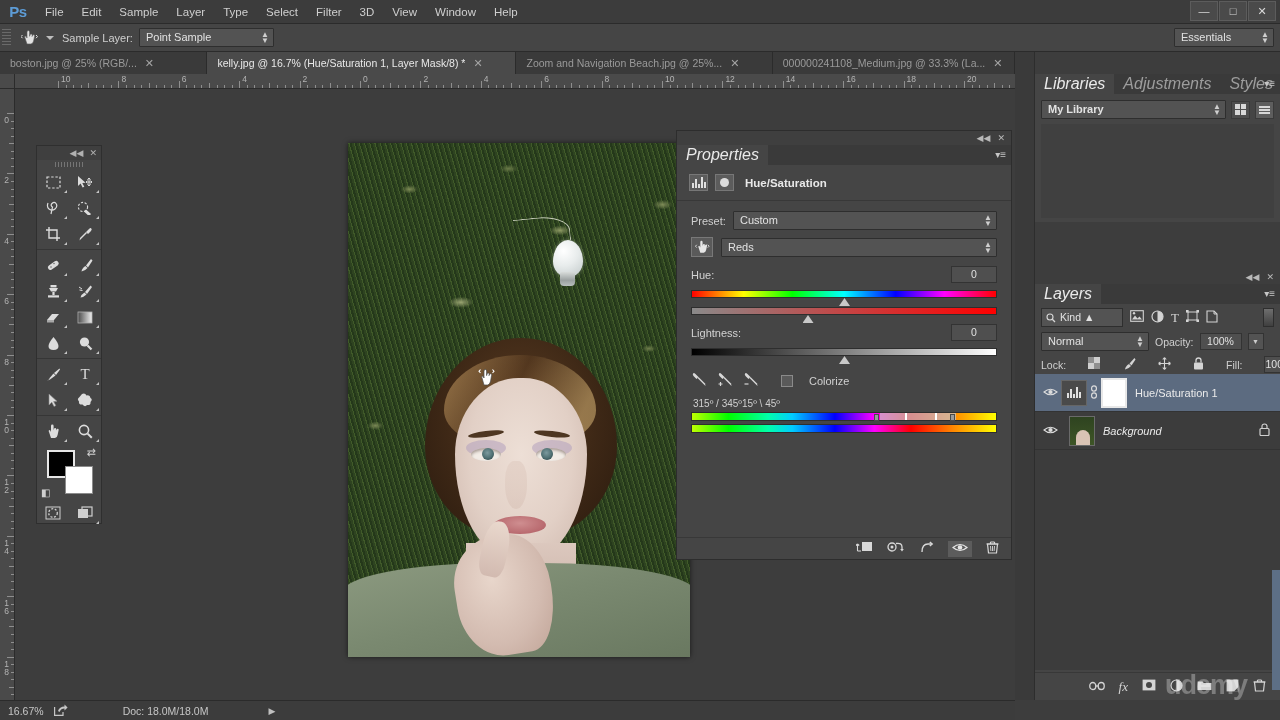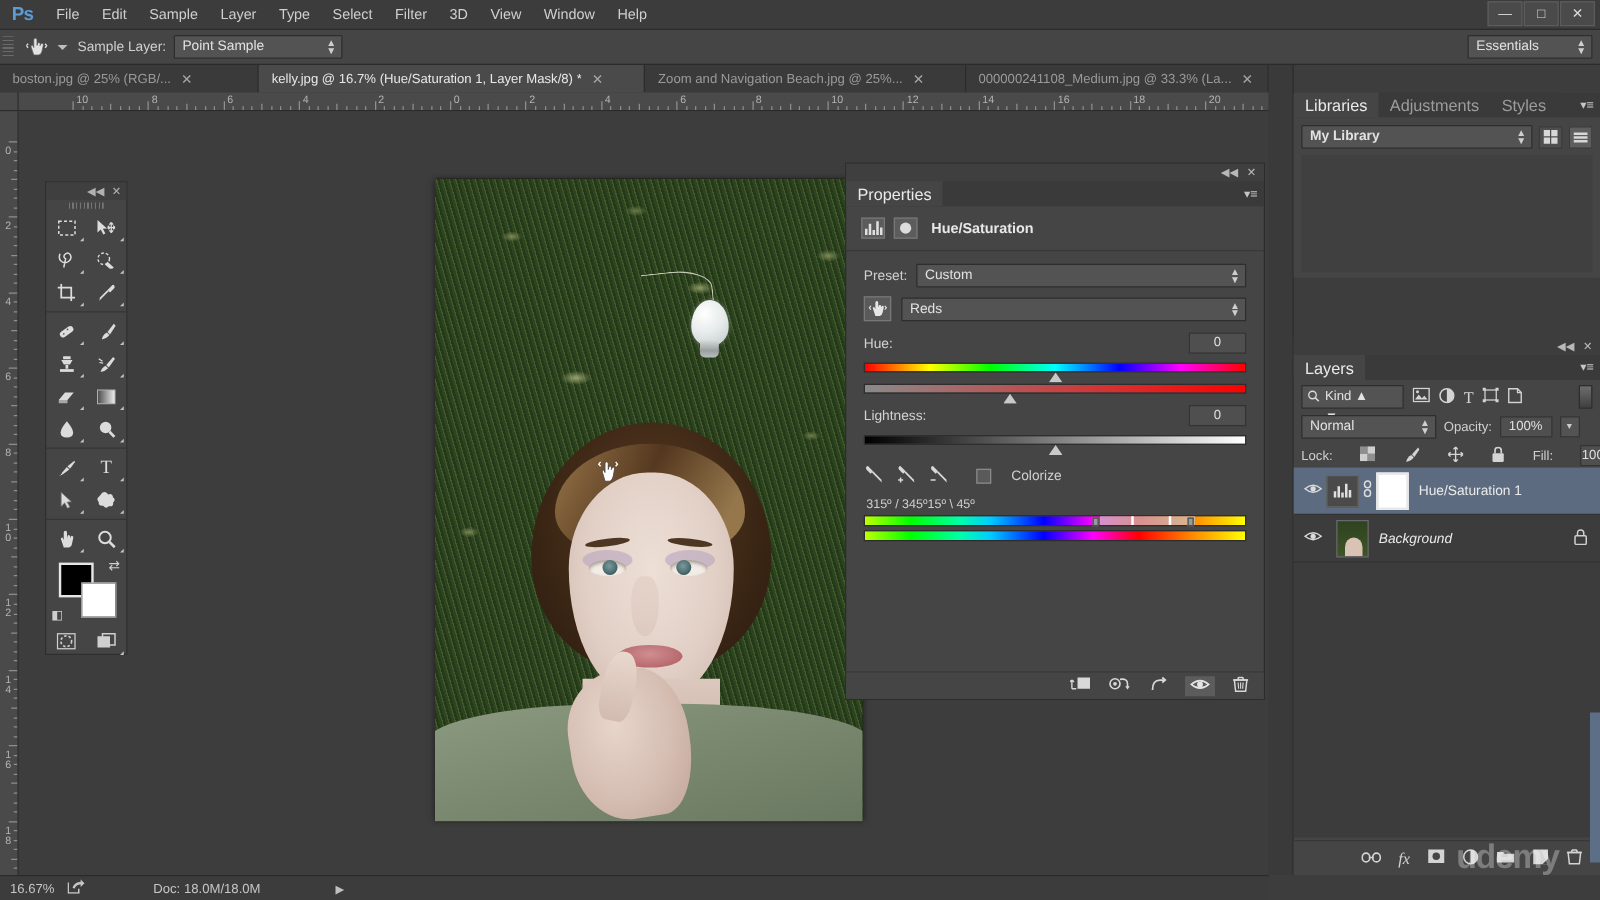--- a/index.html
+++ b/index.html
@@ -235,22 +235,22 @@
   
   .props {
     position: absolute; left: 676px; top: 130px; width: 336px; height: 430px;
     background: #454545; border: 1px solid #2d2d2d;
   }
   .panel-topbar { height: 14px; background: #3f3f3f; display: flex;
     align-items: center; justify-content: flex-end; gap: 7px; padding-right: 6px; }
   .panel-topbar span { font-size: 9px; color: #b8b8b8; }
   .panel-tabs { height: 20px; background: #3a3a3a; display: flex; align-items: stretch;
     position: relative; }
-  .ptab { padding: 0 9px; display: flex; align-items: center; font-size: 13px;
-    color: #9d9d9d; background: #3a3a3a; }
+  .ptab { padding: 0 9px; display: flex; align-items: center; font-size: 16px;
+    color: #9d9d9d; background: #3a3a3a; font-style: italic; }
   .ptab.active { background: #454545; color: #eaeaea; }
   .panel-menu { position: absolute; right: 5px; top: 4px; font-size: 10px; color: #c6c6c6; }
   .props-title { height: 36px; display: flex; align-items: center; gap: 7px;
     padding: 0 0 0 12px; border-bottom: 1px solid #383838; }
   .ico-box { width: 19px; height: 17px; background: #5c5c5c; border: 1px solid #777;
     display: flex; align-items: center; justify-content: center; }
   .hs-bars { display: flex; gap: 1px; align-items: flex-end; height: 11px; }
   .hs-bars i { display: block; width: 2px; background: #e0e0e0; }
   .mask-circ { width: 9px; height: 9px; border-radius: 50%; background: #dcdcdc; }
   .props-title b { font-size: 11.5px; color: #e8e8e8; font-weight: bold; margin-left: 4px; }

